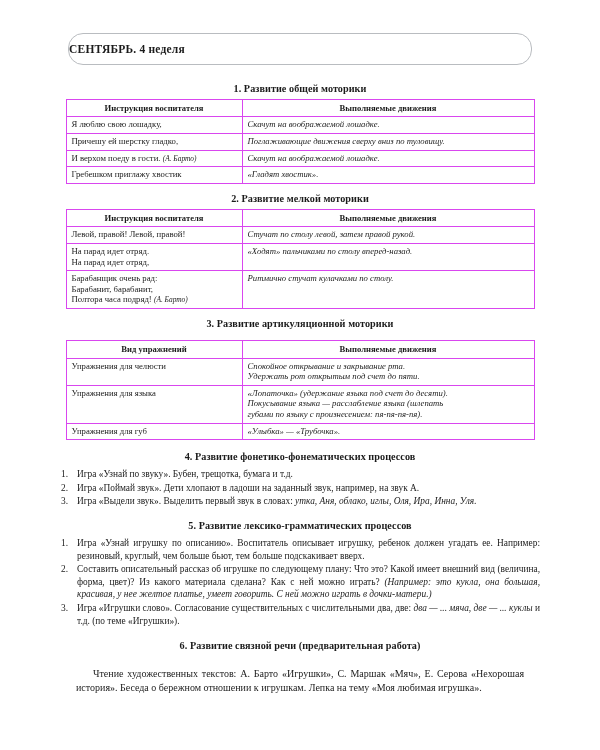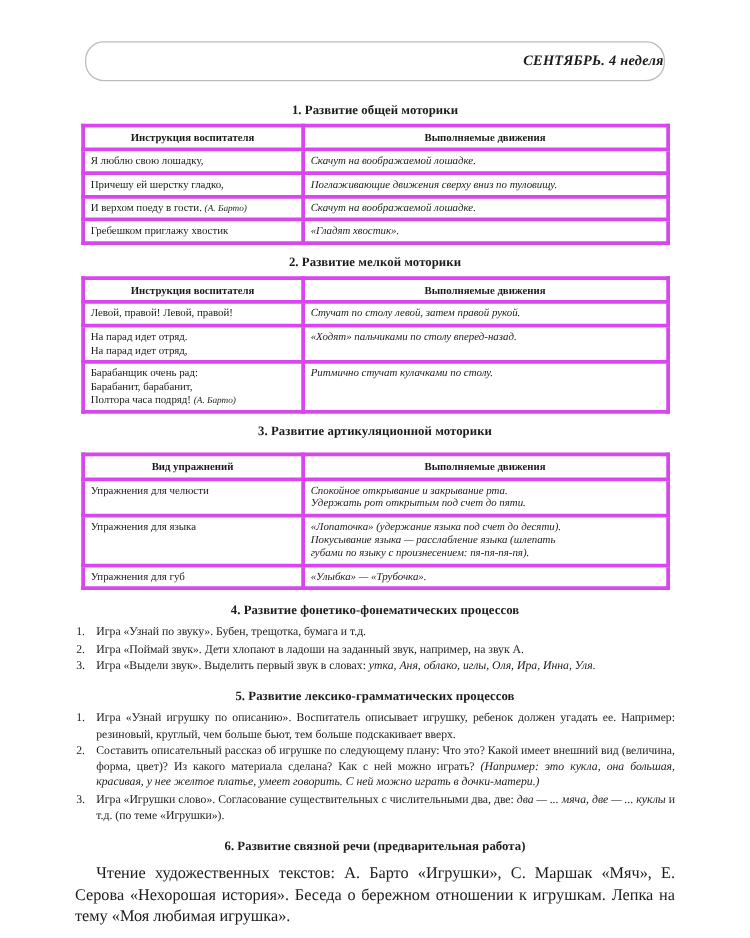--- a/index.html
+++ b/index.html
@@ -23,22 +23,21 @@
   }
 
   
   .title-banner {
     margin: 33px 8px 0 8px;
     height: 30px;
     border: 1px solid #b9bcc0;
     border-radius: 15px;
     display: flex;
     align-items: center;
-    justify-content: flex-end;
-    font-style: italic;
+    justify-content: flex-start;
   }
   .title-banner .title-text {
     font-size: 11.5px;
     font-weight: bold;
     letter-spacing: 0.2px;
   }
 
   
   .section-heading {
     text-align: center;
@@ -55,21 +54,21 @@
 
   
   table.grid {
     width: 468px;
     margin: 0 auto;
     border-collapse: collapse;
     table-layout: fixed;
   }
   table.grid th,
   table.grid td {
-    border: 3px solid #d946ef;
+    border: 1px solid #d946ef;
     padding: 2px 5px 3px 5px;
     vertical-align: top;
     line-height: 1.22;
   }
   table.grid th {
     text-align: center;
     font-size: 8.6px;
     font-weight: bold;
     padding-top: 3px;
     padding-bottom: 3px;
@@ -113,25 +112,25 @@
     text-align: left;
   }
   ol.numlist.indent-hang > li {
     padding-left: 17px;
   }
   .b { font-weight: normal; }
   .i { font-style: italic; }
 
   
   .body-par {
-    font-size: 13px;
+    font-size: 10px;
     line-height: 1.36;
     text-align: justify;
     text-indent: 17px;
-    margin: 0;
+    margin: 16px;
   }
 </style>
 </head>
 <body>
 
 <div class="page">
 
   <div class="title-banner">
     <span class="title-text">СЕНТЯБРЬ. 4 неделя</span>
   </div>

